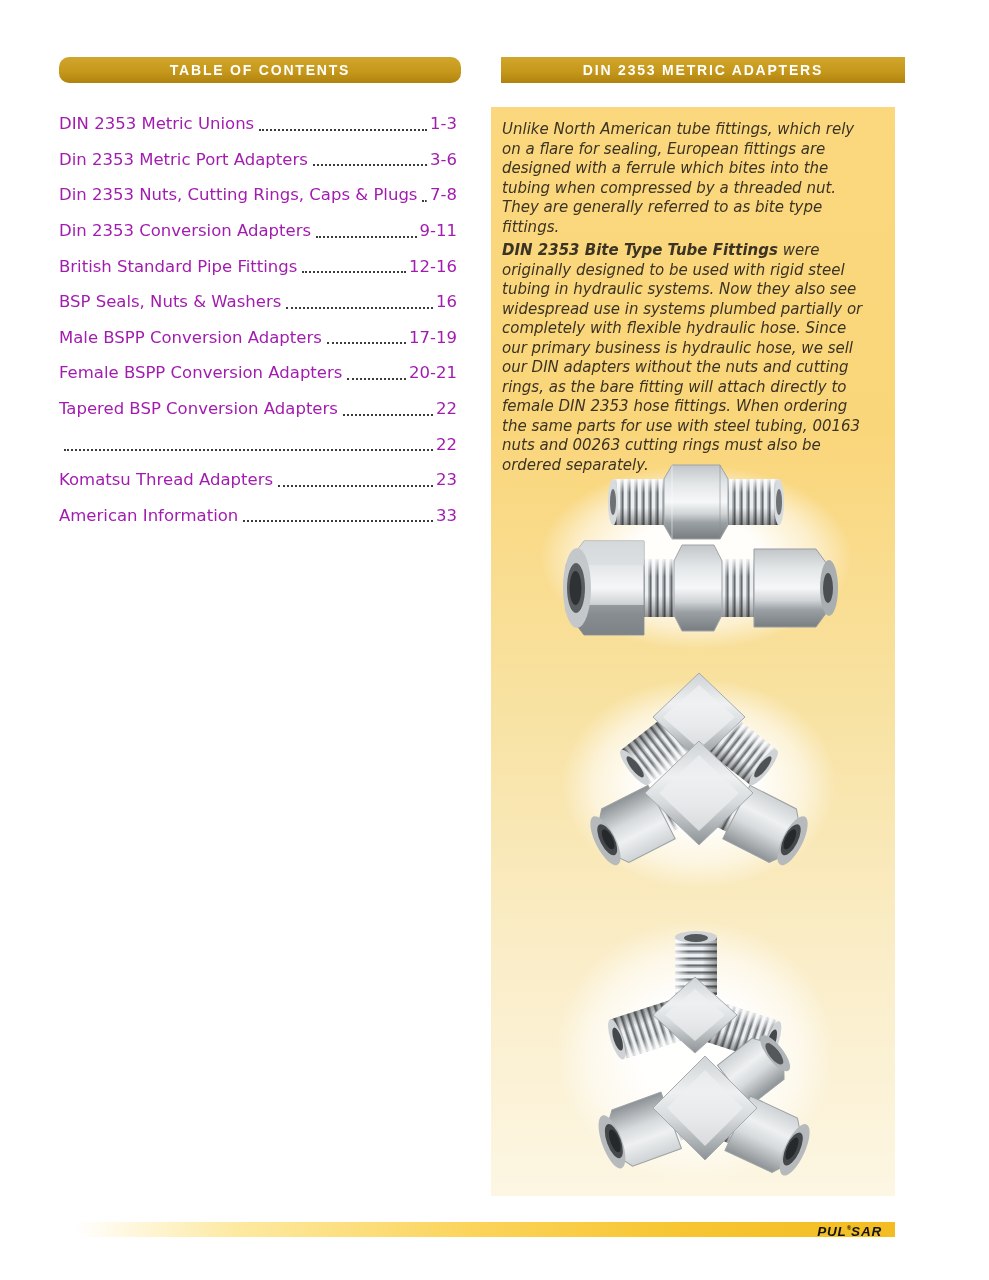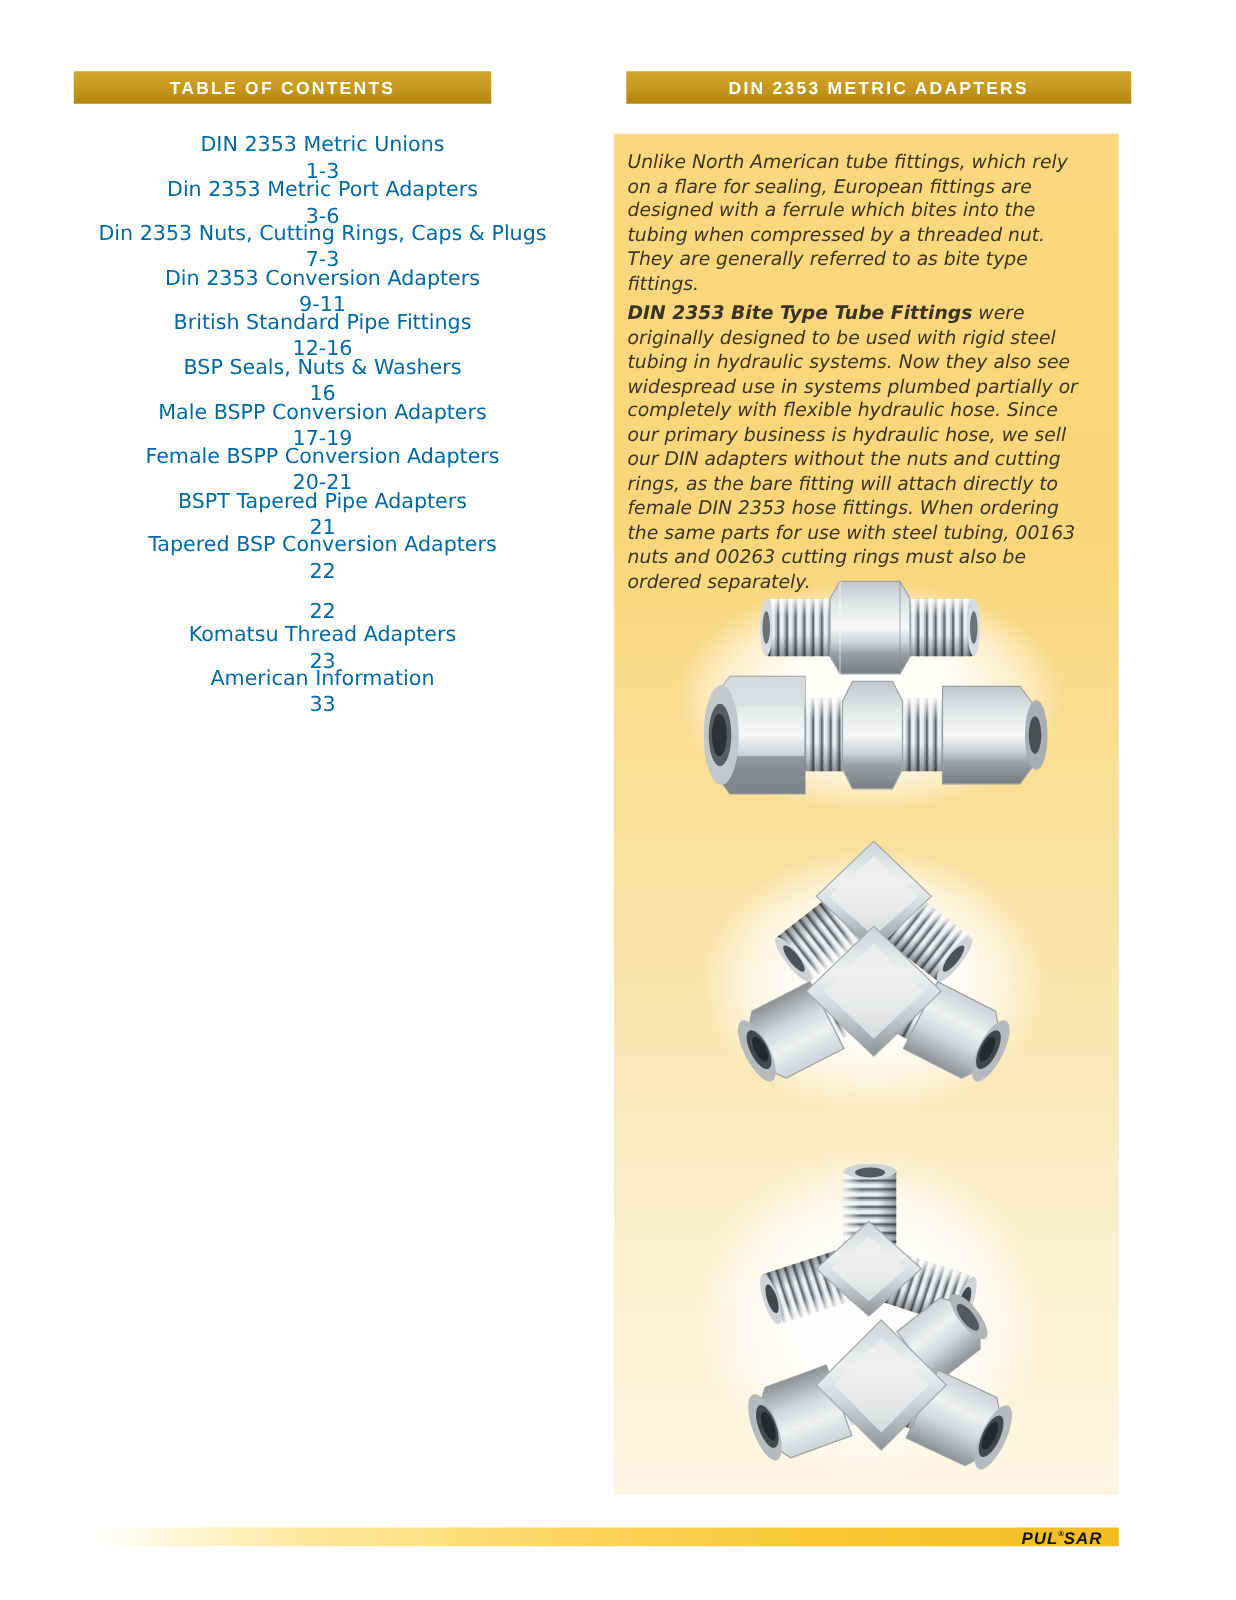--- a/index.html
+++ b/index.html
@@ -4,26 +4,26 @@
 <style>
   html,body{margin:0;padding:0;background:#ffffff;}
   #page{position:relative;width:989px;height:1280px;background:#ffffff;overflow:hidden;
         font-family:"DejaVu Sans",sans-serif;}
 
   
   .gold-bar{position:absolute;top:57px;height:26px;
             background:linear-gradient(180deg,#d0a62c 0%,#c6981c 55%,#b0830e 100%);
             color:#ffffff;font-family:"Liberation Sans",sans-serif;font-weight:bold;
             font-size:14px;line-height:26px;text-align:center;letter-spacing:1.8px;}
-  #toc-bar{left:59px;width:334px;}
+  #toc-bar{left:59px;width:402px;border-radius:10px;}
   #section-bar{left:501px;width:404px;}
 
   
   #toc-list{position:absolute;left:59px;top:106px;width:398px;}
-  .toc-row{display:flex;align-items:center;height:35.6px;font-size:16.5px;color:#0369a1;flex-direction:column;}
+  .toc-row{display:flex;align-items:center;height:35.6px;font-size:16.5px;color:#a21caf;}
   .toc-title{white-space:nowrap;}
   .toc-leader{flex:1 1 auto;border-bottom:2.5px dotted #3c3c3c;height:12px;margin:0 3px 0 5px;}
   .toc-page{white-space:nowrap;}
 
   
   #panel{position:absolute;left:491px;top:107px;width:404px;height:1089px;
          background:linear-gradient(180deg,#fbd87d 0%,#fad67b 30%,#f8e2a2 55%,#faedc8 78%,#fcf6e3 100%);}
   #panel-text{padding:13px 20px 0 11px;font-style:italic;font-size:15px;line-height:19.5px;
               color:#3b3324;}
   #panel-text p{margin:0 0 4px 0;}
@@ -62,21 +62,21 @@
         <span class="toc-page">1-3</span>
       </div>
     <div class="toc-row">
         <span class="toc-title">Din 2353 Metric Port Adapters</span>
         <span class="toc-leader"></span>
         <span class="toc-page">3-6</span>
       </div>
     <div class="toc-row">
         <span class="toc-title">Din 2353 Nuts, Cutting Rings, Caps &amp; Plugs</span>
         <span class="toc-leader"></span>
-        <span class="toc-page">7-3</span>
+        <span class="toc-page">7-8</span>
       </div>
     <div class="toc-row">
         <span class="toc-title">Din 2353 Conversion Adapters</span>
         <span class="toc-leader"></span>
         <span class="toc-page">9-11</span>
       </div>
     <div class="toc-row">
         <span class="toc-title">British Standard Pipe Fittings</span>
         <span class="toc-leader"></span>
         <span class="toc-page">12-16</span>
@@ -88,25 +88,20 @@
       </div>
     <div class="toc-row">
         <span class="toc-title">Male BSPP Conversion Adapters</span>
         <span class="toc-leader"></span>
         <span class="toc-page">17-19</span>
       </div>
     <div class="toc-row">
         <span class="toc-title">Female BSPP Conversion Adapters</span>
         <span class="toc-leader"></span>
         <span class="toc-page">20-21</span>
-      </div>
-    <div class="toc-row">
-        <span class="toc-title">BSPT Tapered Pipe Adapters</span>
-        <span class="toc-leader"></span>
-        <span class="toc-page">21</span>
       </div>
     <div class="toc-row">
         <span class="toc-title">Tapered BSP Conversion Adapters</span>
         <span class="toc-leader"></span>
         <span class="toc-page">22</span>
       </div>
     <div class="toc-row">
         <span class="toc-leader"></span>
         <span class="toc-page">22</span>
       </div>

